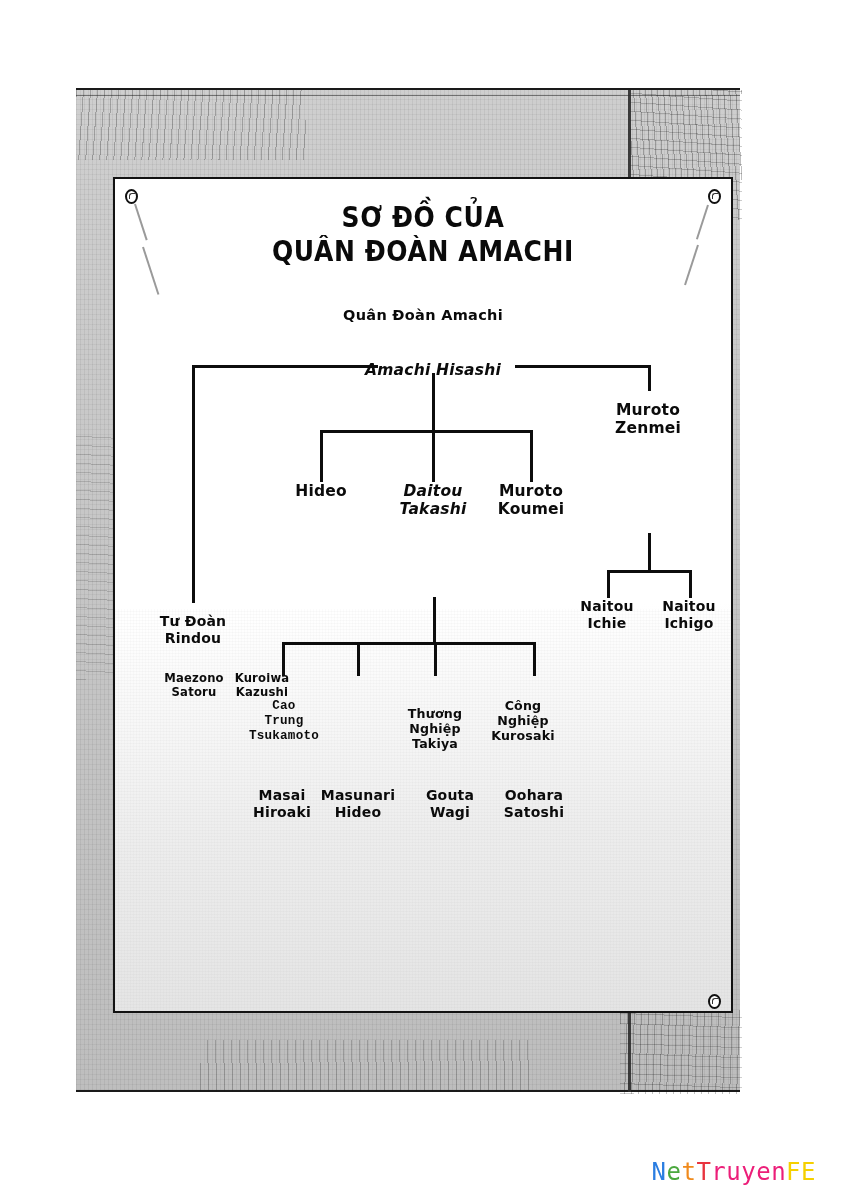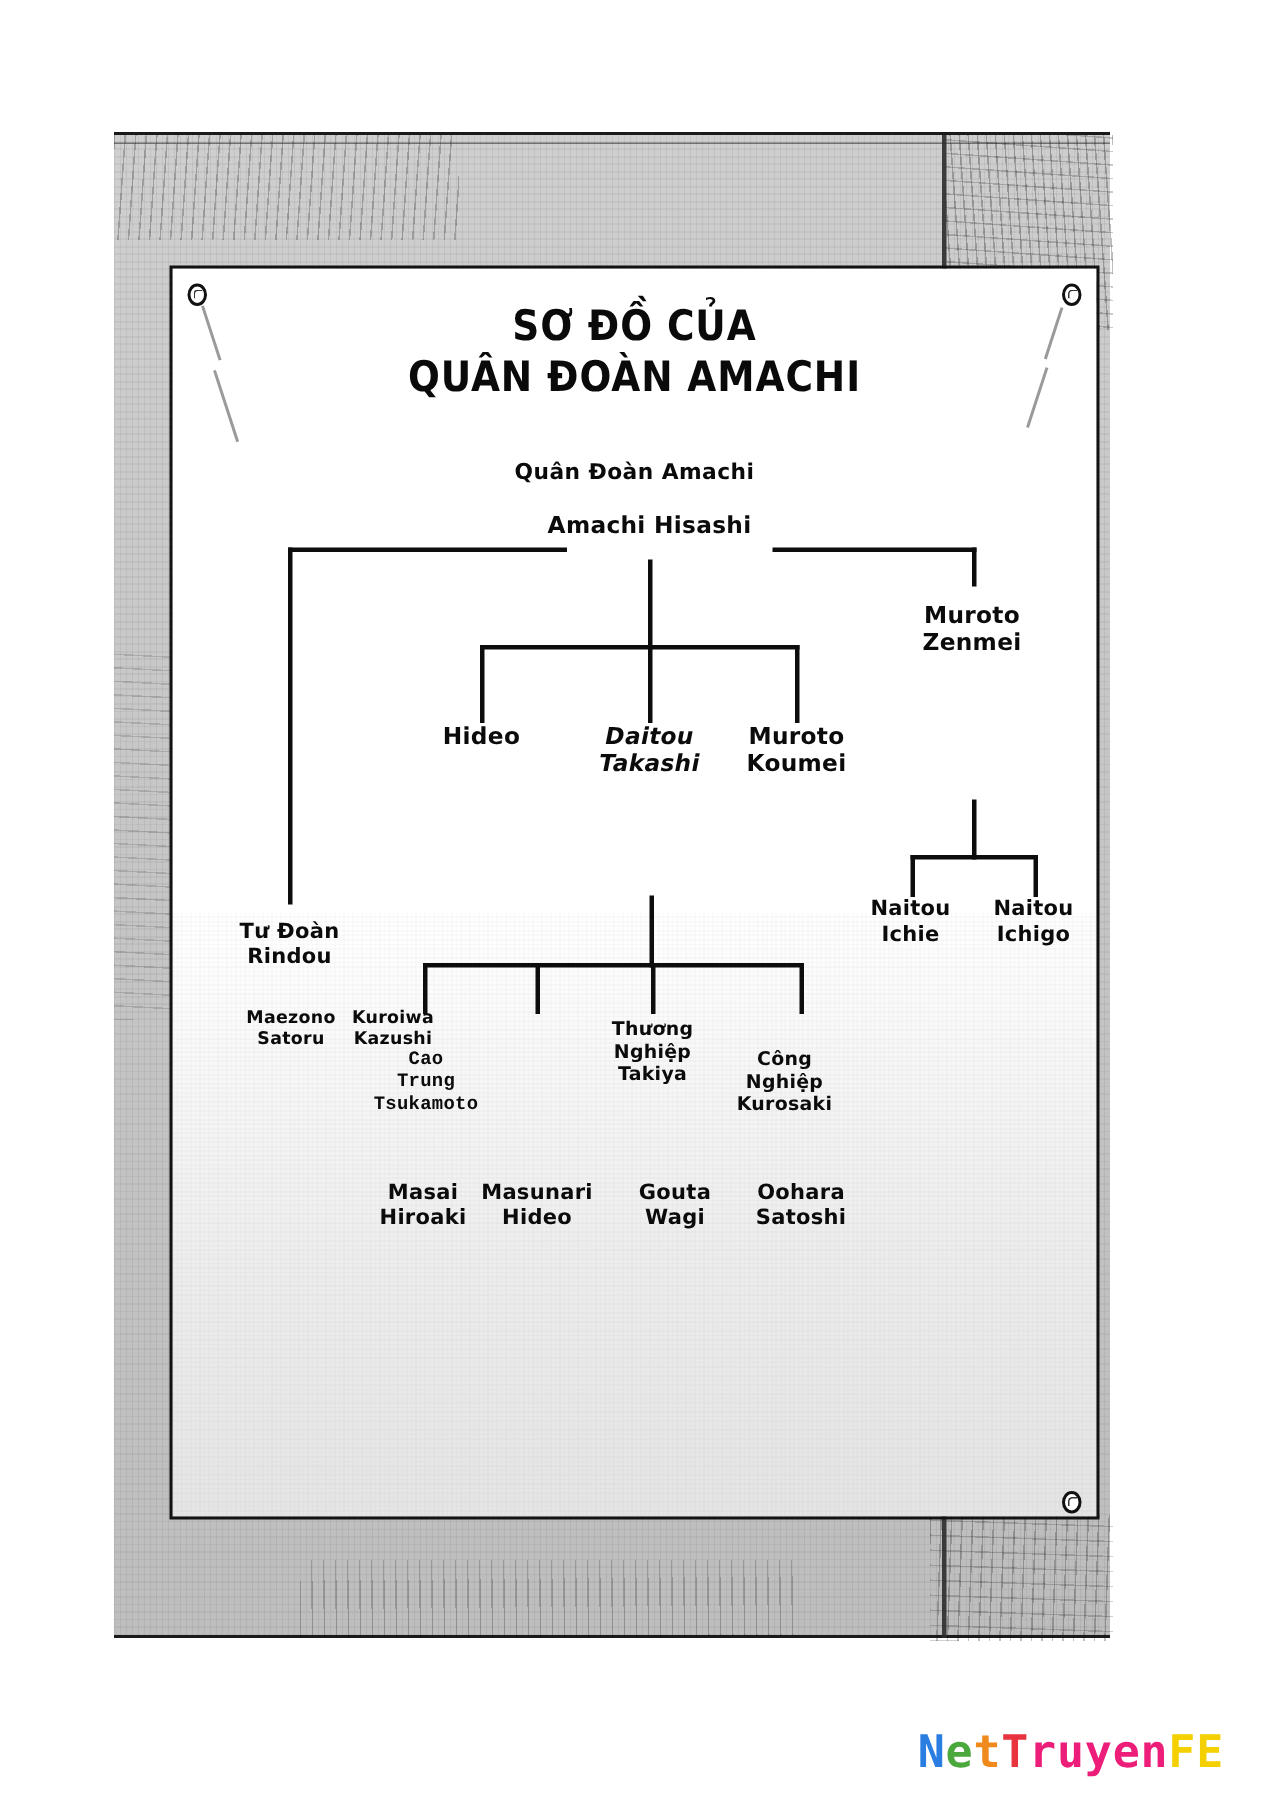--- a/index.html
+++ b/index.html
@@ -190,22 +190,22 @@
     white-space: pre-line;
     padding-top: 40px;
   }
 
   
   .watermark {
     position: absolute;
     right: 28px;
     bottom: 14px;
     font-family: "DejaVu Sans Mono", "Liberation Mono", monospace;
-    font-size: 30px;
-    font-weight: 700;
+    font-size: 24px;
+    font-weight: 400;
     letter-spacing: 0.5px;
     white-space: nowrap;
   }
   .watermark span { display: inline-block; }
 </style>
 </head>
 <body>
 
 <div id="page">
 
@@ -256,21 +256,21 @@
     <div class="ln" style="left:492px; top:391px; width:3px;  height:28px;"></div>
     <div class="ln" style="left:574px; top:391px; width:3px;  height:28px;"></div>
 
     <div class="ln" style="left:318px; top:418px; width:3px;  height:48px;"></div>
     <div class="ln" style="left:167px; top:463px; width:254px; height:3px;"></div>
     <div class="ln" style="left:167px; top:463px; width:3px;  height:34px;"></div>
     <div class="ln" style="left:242px; top:463px; width:3px;  height:34px;"></div>
     <div class="ln" style="left:319px; top:463px; width:3px;  height:34px;"></div>
     <div class="ln" style="left:418px; top:463px; width:3px;  height:34px;"></div>
 
-    <div class="node n-lg" style="left:318px; top:162px;">Amachi Hisashi</div>
+    <div class="node n-lg" style="left:318px; top:182px;font-style:italic;">Amachi Hisashi</div>
 
     <div class="node n-lg" style="left:533px; top:222px;">Muroto
 Zenmei</div>
 
     <div class="node n-lg" style="left:206px; top:303px;">Hideo</div>
     <div class="node n-lg" style="left:318px; top:303px;font-style:italic;">Daitou
 Takashi</div>
     <div class="node n-lg" style="left:416px; top:303px;">Muroto
 Koumei</div>
 
@@ -283,21 +283,21 @@
 Rindou</div>
 
     <div class="node n-xs" style="left:43px;  top:493px;">Maezono
 Satoru</div>
     <div class="node n-xs" style="left:111px; top:493px;">Kuroiwa
 Kazushi</div>
 
     <div class="node n-sm" style="left:169px; top:520px;font-family:Liberation Mono, monospace;">Cao
 Trung
 Tsukamoto</div>
-    <div class="node n-sm" style="left:320px; top:500px;">Thương
+    <div class="node n-sm" style="left:320px; top:528px;">Thương
 Nghiệp
 Takiya</div>
     <div class="node n-sm" style="left:408px; top:520px;">Công
 Nghiệp
 Kurosaki</div>
 
     <div class="node n-md" style="left:167px; top:608px;">Masai
 Hiroaki</div>
     <div class="node n-md" style="left:243px; top:608px;">Masunari
 Hideo</div>

